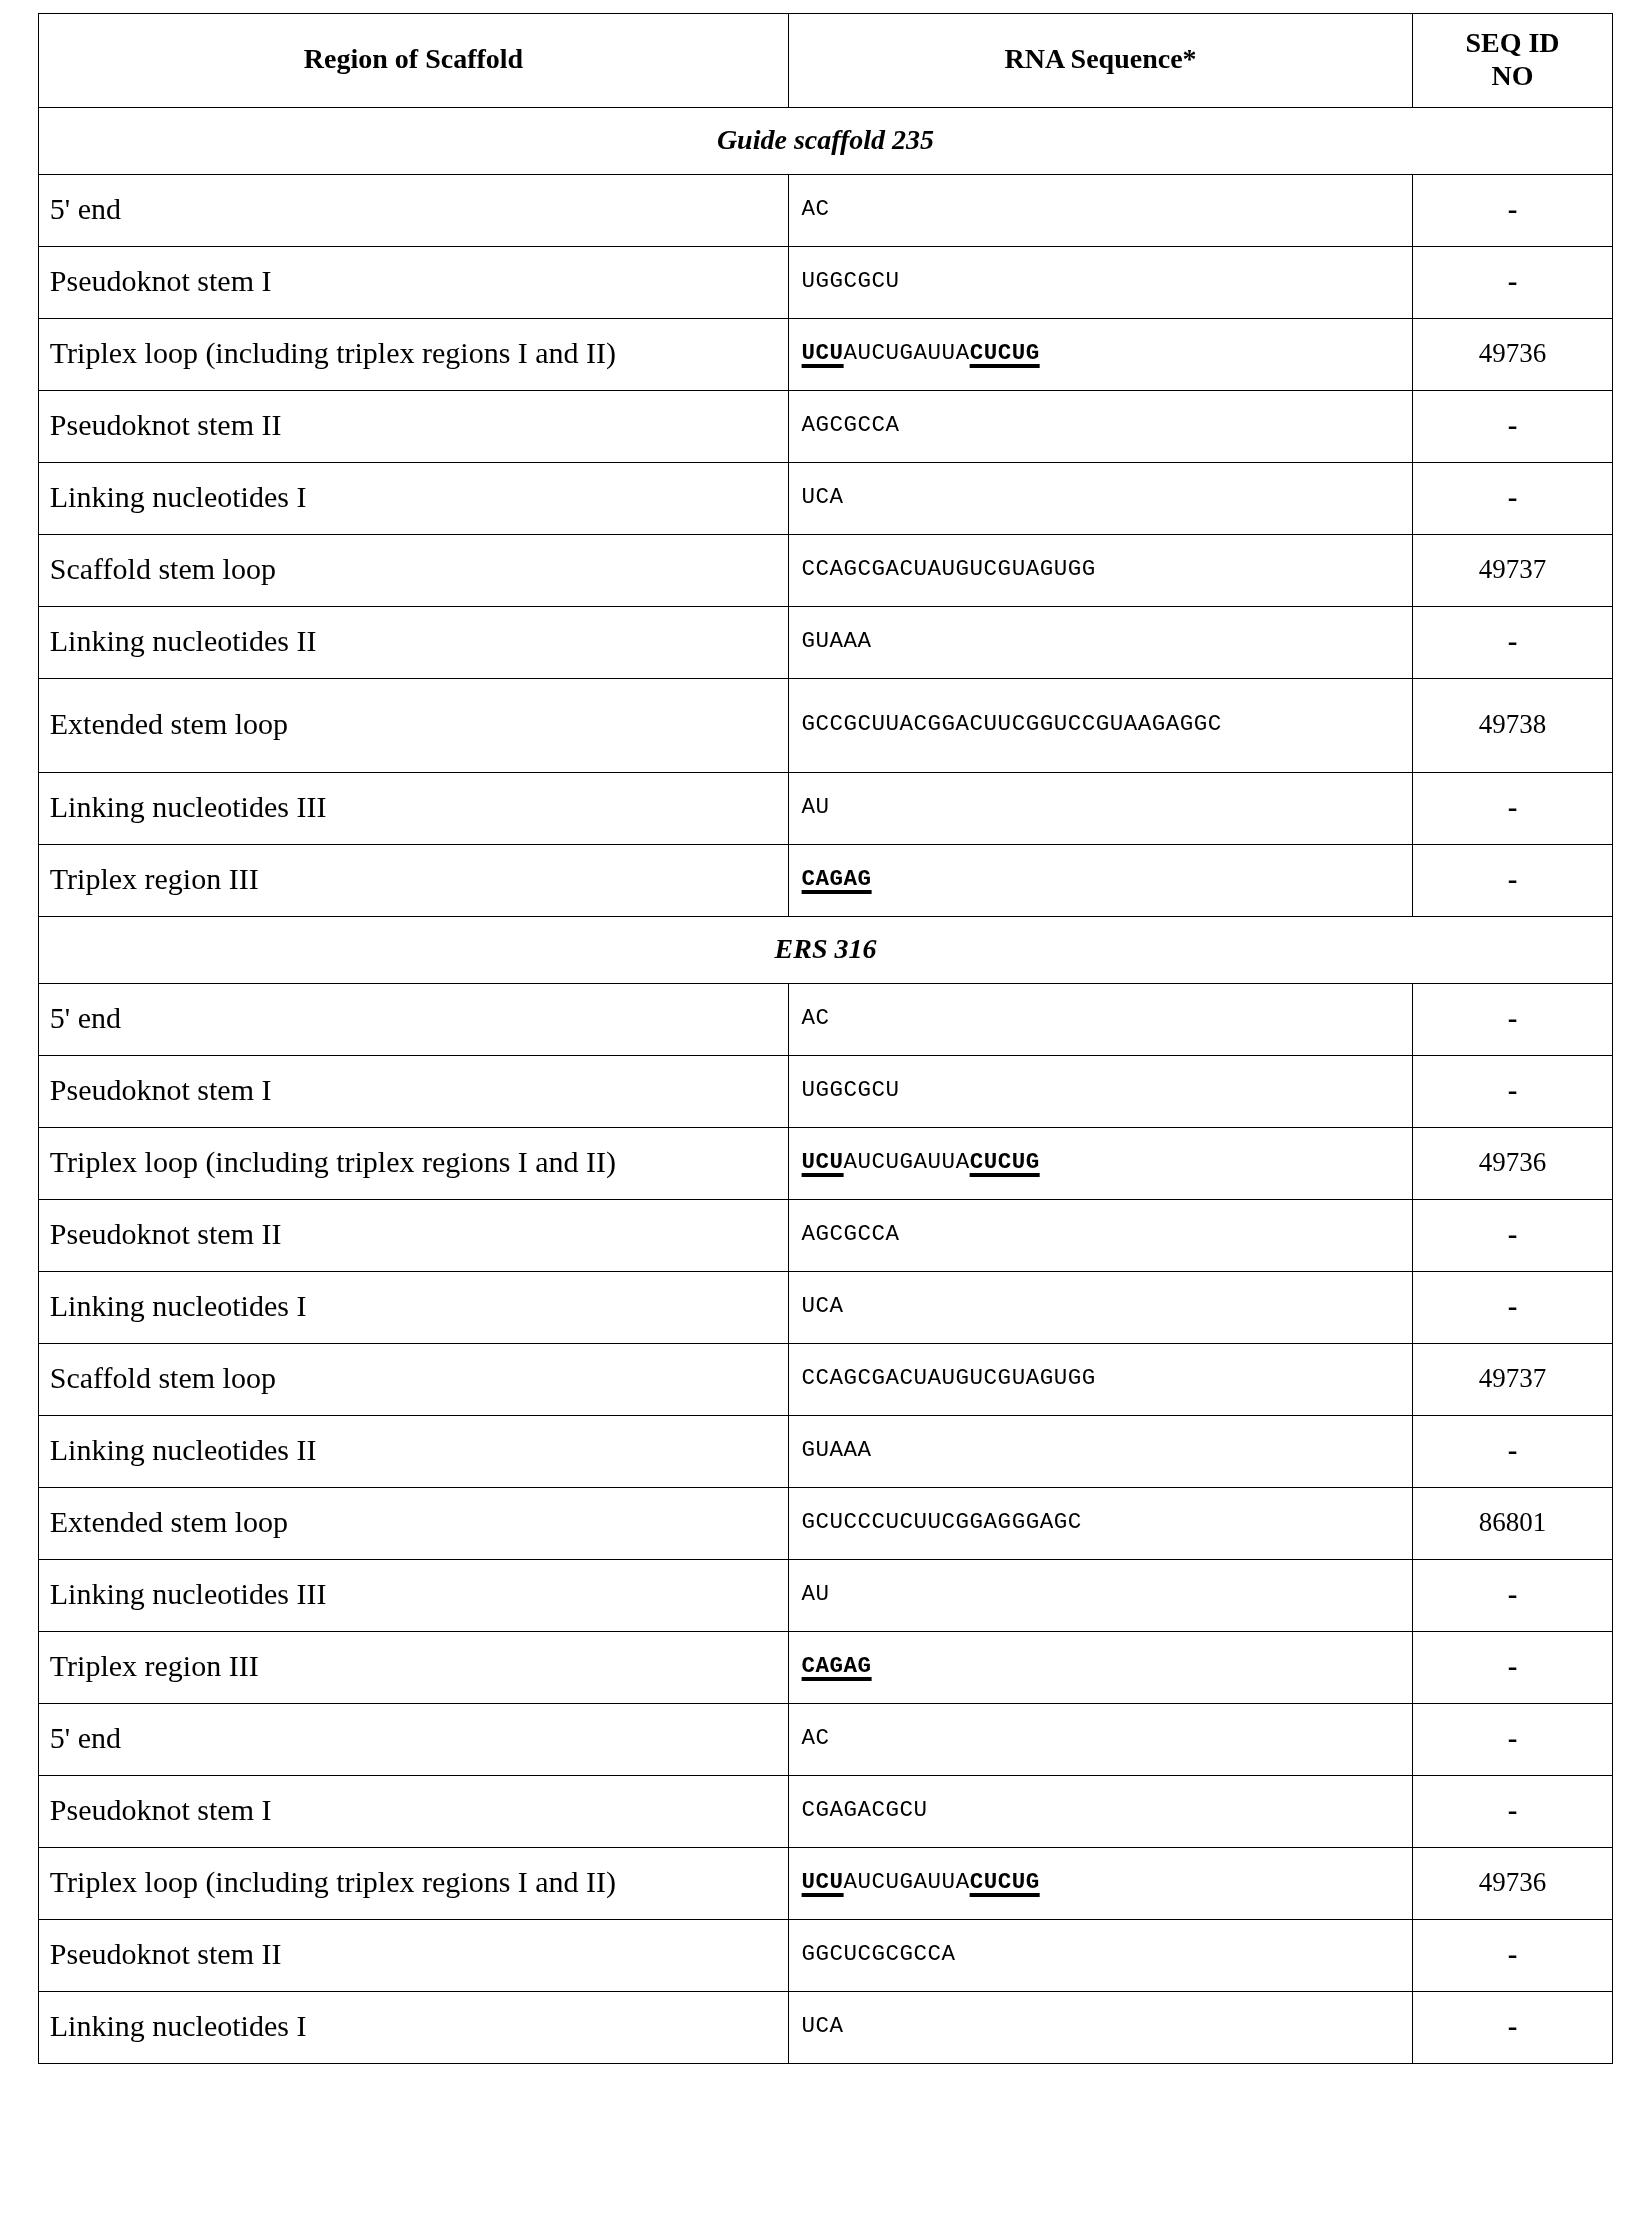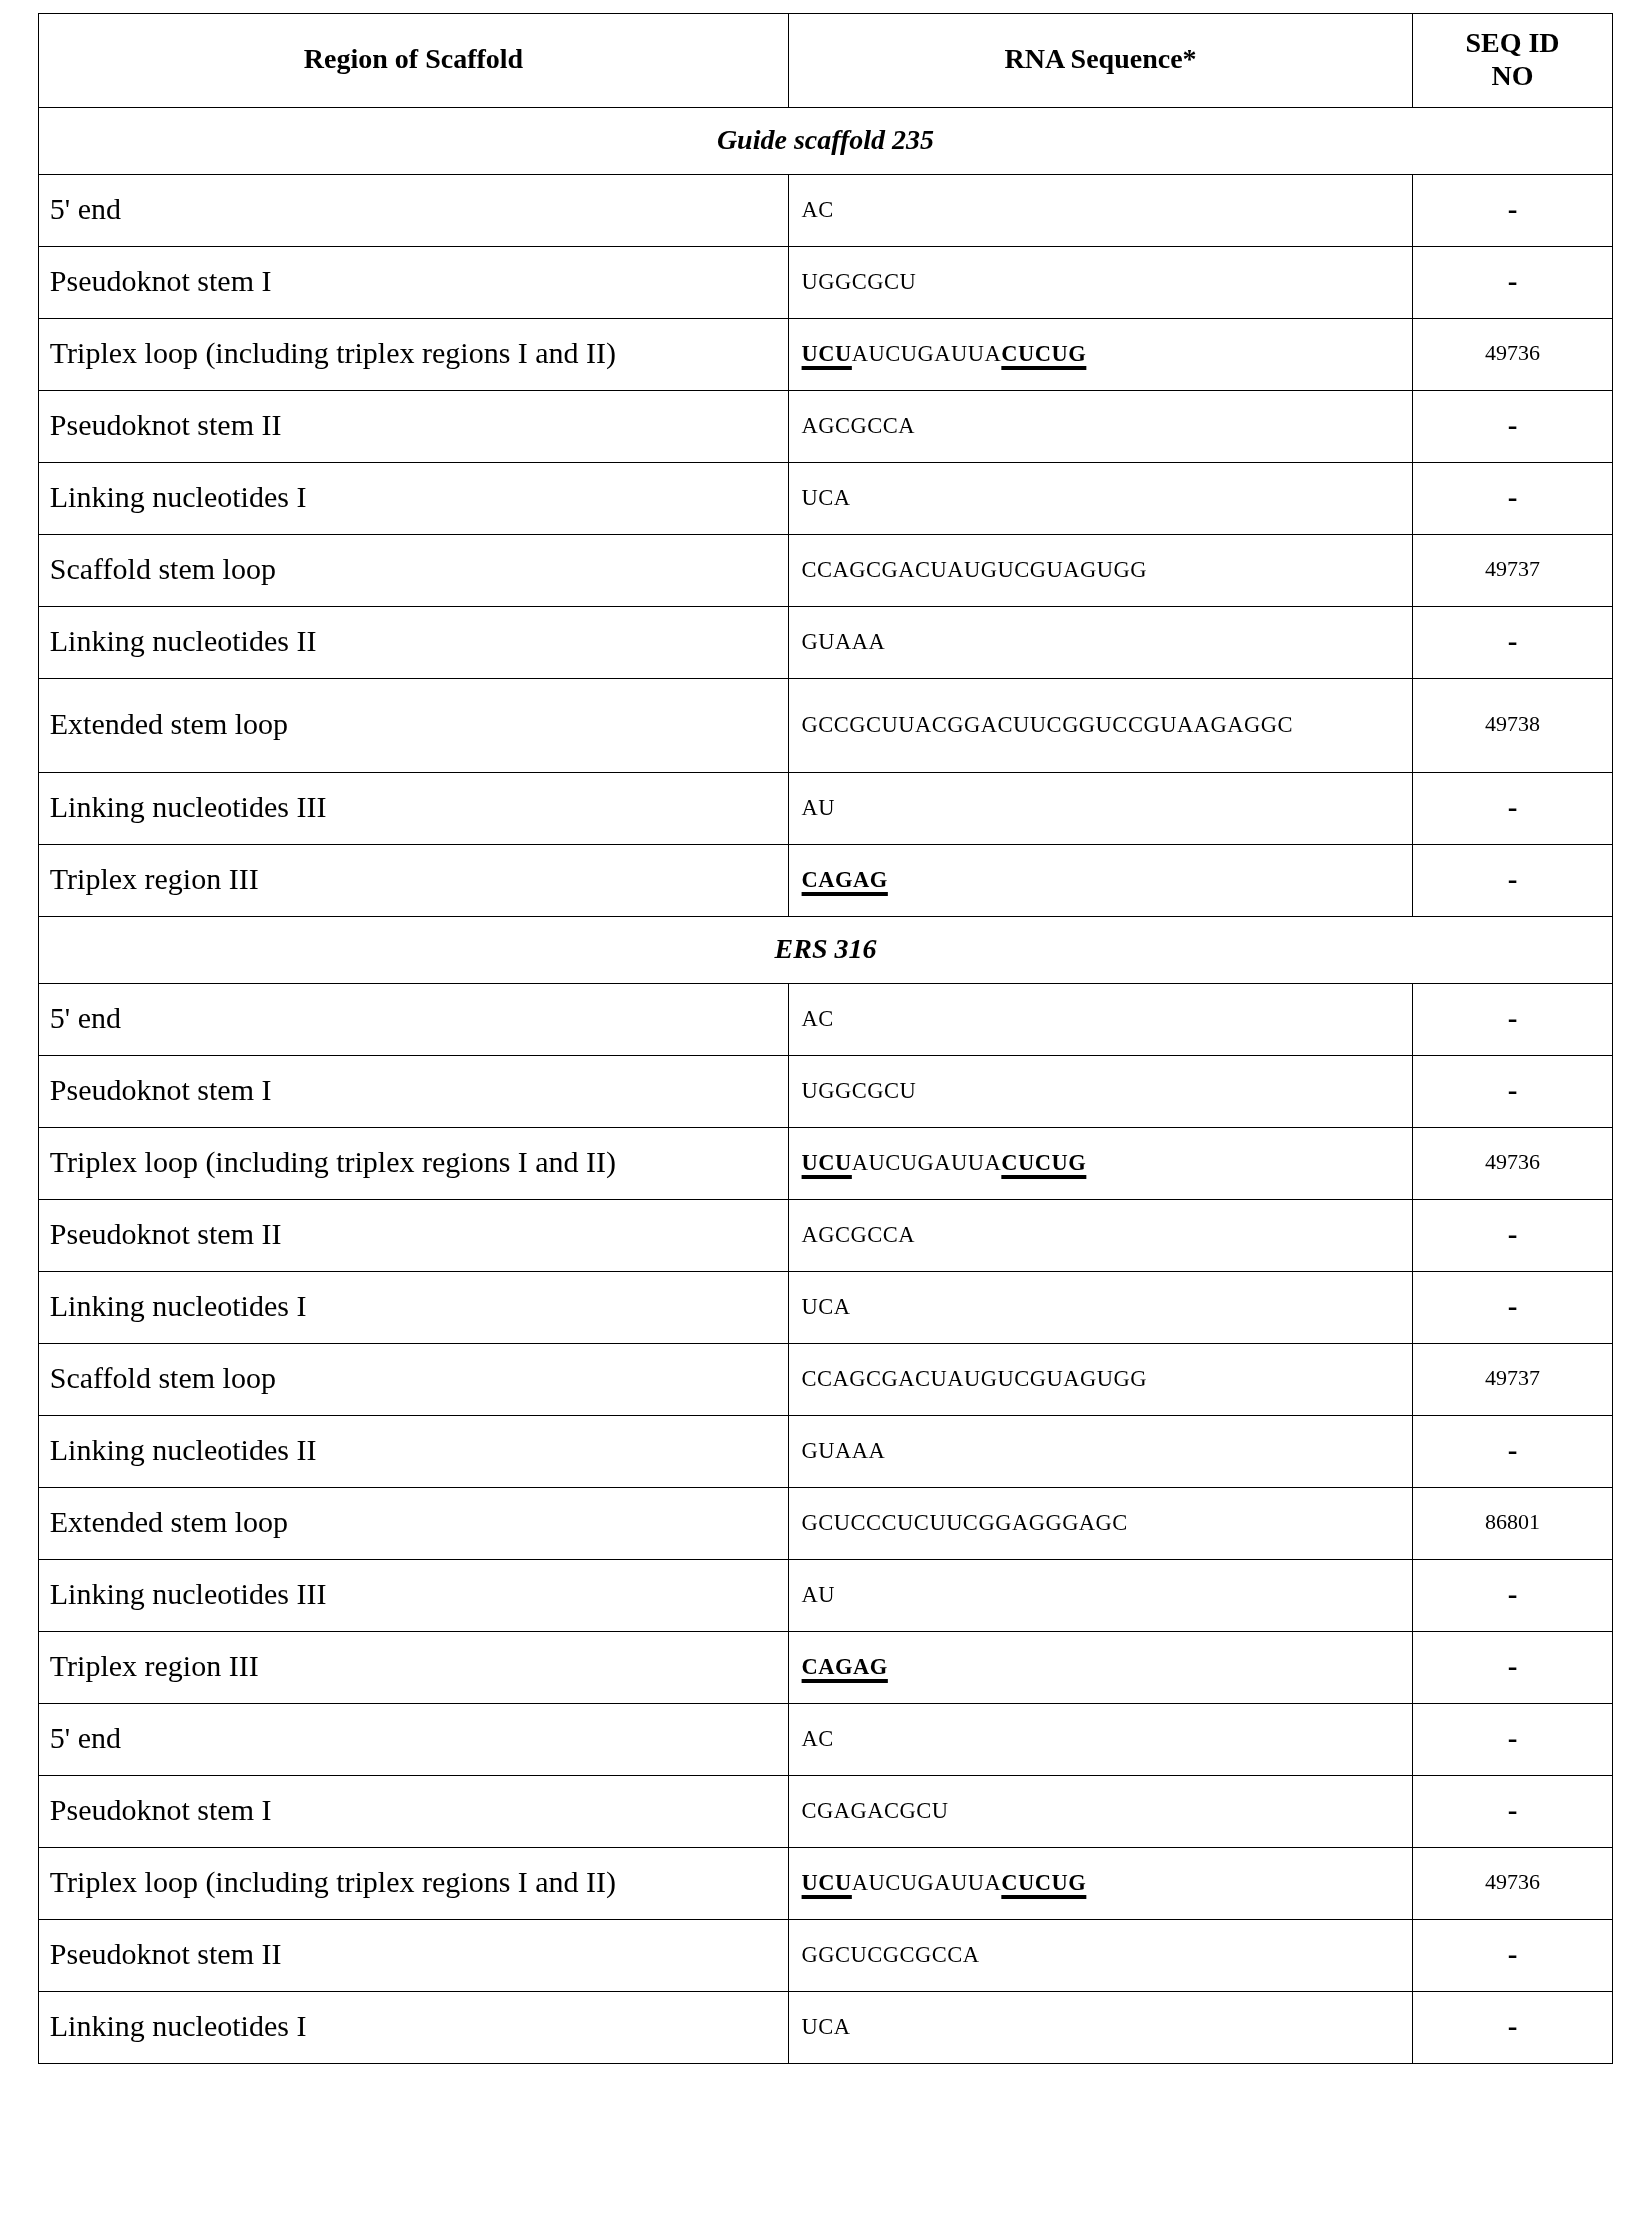--- a/index.html
+++ b/index.html
@@ -65,40 +65,40 @@
   .region-cell {
     font-size: 30px;
     text-align: left;
     padding: 10.8px 9px 12.6px 10.8px;
     height: 72px;
     line-height: 1.15;
   }
 
   
   .seq-cell {
-    font-family: Liberation Serif, serif;
+    font-family: Liberation Mono, monospace;
     font-size: 22.5px;
     letter-spacing: 0.5px;
     text-align: left;
     padding: 12.6px 7.2px 12.6px 12.6px;
     height: 72px;
     line-height: 1.22;
     word-break: break-all;
   }
   .seq-cell .hl {
     font-weight: bold;
     text-decoration: underline;
     text-underline-offset: 4.5px;
     text-decoration-thickness: 3.6px;
   }
 
   
   .seqid-cell {
     text-align: center;
-    font-size: 22px;
+    font-size: 27px;
     padding: 10.8px 5.4px 12.6px 5.4px;
     height: 72px;
   }
   .seqid-cell.dash {
     font-weight: bold;
     font-size: 29px;
   }
 
   
   tr.tall .region-cell,

